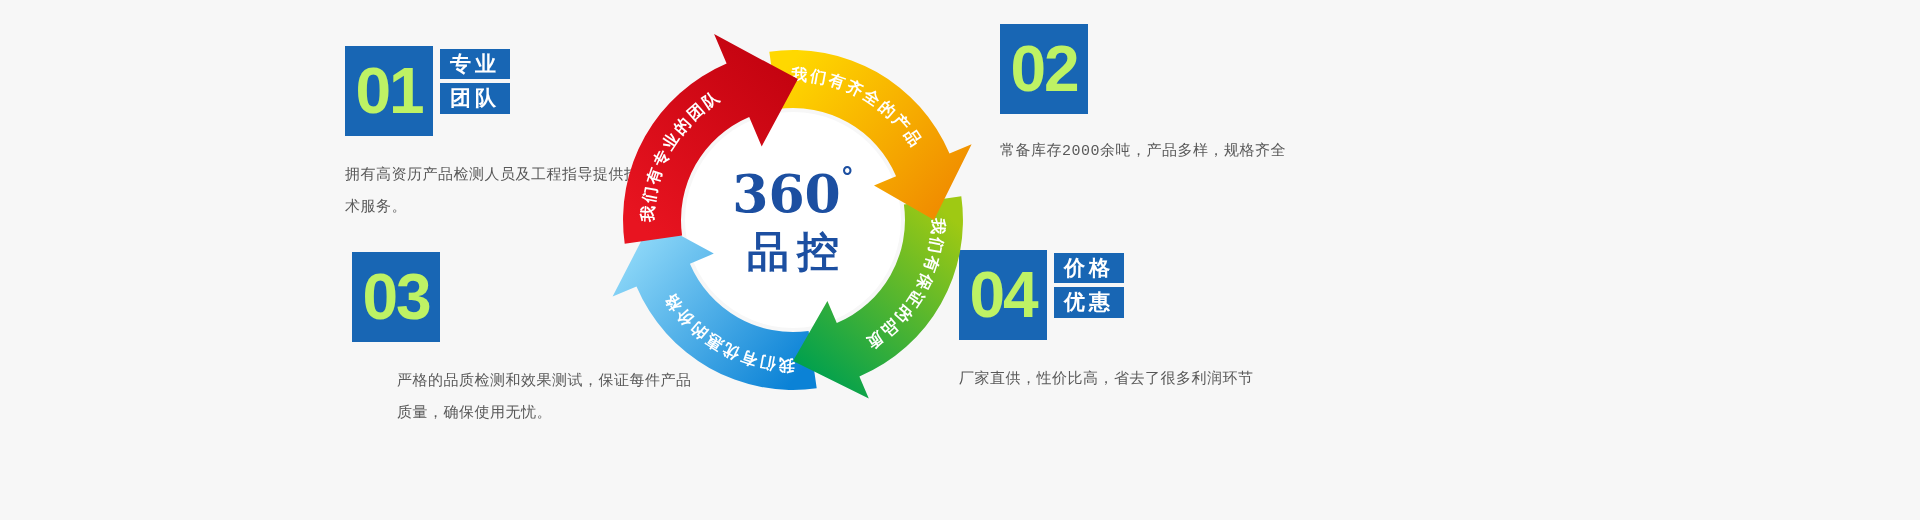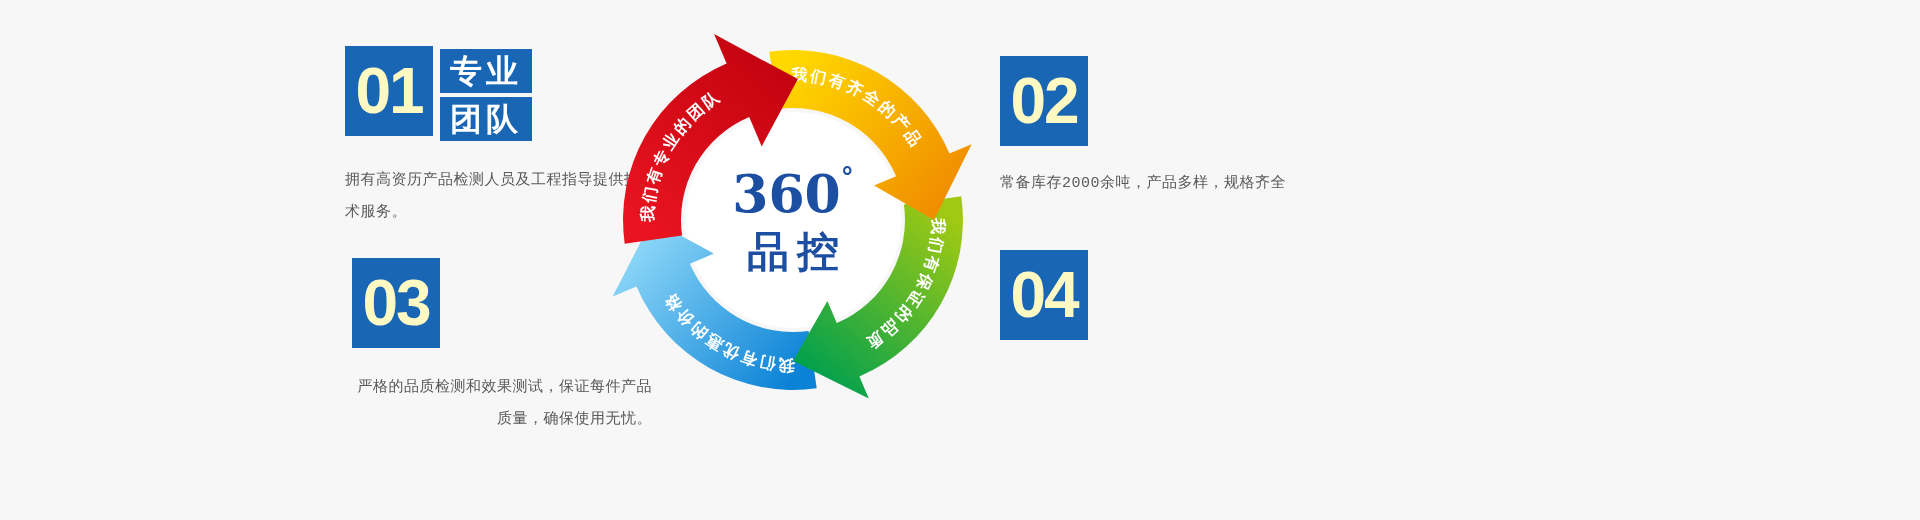--- a/index.html
+++ b/index.html
@@ -7,30 +7,30 @@
   body {
     position: relative;
     overflow: hidden;
     background: #f7f7f7;
     font-family: "Liberation Sans", "DejaVu Sans", sans-serif;
   }
   .feature { position: absolute; }
   .feature-head { display: flex; align-items: flex-start; }
   .num {
     background: var(--accent, #1866b4);
-    color: #fef9c3;
+    color: #bef264;
     width: 88px; height: 90px;
     display: flex; align-items: center; justify-content: center;
     font-size: 64px; font-weight: 800; letter-spacing: -2px;
   }
   .labels { display: flex; flex-direction: column; gap: 4px; margin-left: 7px; margin-top: 3px; }
   .labels span {
     background: var(--accent, #1866b4);
     color: #fff;
-    font-size: 32px; font-weight: 700; letter-spacing: 4px;
+    font-size: 21px; font-weight: 700; letter-spacing: 4px;
     padding: 2px 10px; line-height: 1.25;
     display: inline-block;
   }
   .desc {
     margin-top: 22px;
     font-size: 15px;
     color: var(--desc, #595959);
     line-height: 2.1;
     letter-spacing: 0.5px;
   }
@@ -56,38 +56,43 @@
   <div class="feature-head">
     <div class="num">01</div>
     <div class="labels">
       <span>专业</span>
       <span>团队</span>
     </div>
   </div>
   <p class="desc" style="width:300px;">拥有高资历产品检测人员及工程指导提供技术服务。</p>
 </div>
 
-<div class="feature" style="left:1000px; top:56px;">
+<div class="feature" style="left:1000px; top:24px;">
   <div class="feature-head">
     <div class="num">02</div>
   </div>
   <p class="desc" style="width:340px;font-family:Liberation Mono, monospace;">常备库存2000余吨，产品多样，规格齐全</p>
 </div>
 
-<div class="feature" style="left:352px; top:258px;text-align:right;">
+<div class="feature" style="left:352px; top:252px;">
   <div class="feature-head">
     <div class="num">03</div>
   </div>
-  <p class="desc" style="width:300px;">严格的品质检测和效果测试，保证每件产品质量，确保使用无忧。</p>
+  <p class="desc" style="width:300px;margin-left:45px;">严格的品质检测和效果测试，保证每件产品质量，确保使用无忧。</p>
 </div>
 
-<div class="feature" style="left:1000px; top:250px;">
+<div class="feature" style="left:959px; top:250px;">
   <div class="feature-head">
     <div class="num">04</div>
+    <div class="labels">
+      <span>价格</span>
+      <span>优惠</span>
+    </div>
   </div>
+  <p class="desc" style="width:340px;">厂家直供，性价比高，省去了很多利润环节</p>
 </div>
 
 <div id="diagram">
   <svg viewBox="0 0 480 480" xmlns="http://www.w3.org/2000/svg">
       <defs>
         <linearGradient id="grad3" gradientUnits="userSpaceOnUse" x1="259.4842341344092" y1="378.63752962381983" x2="100" y2="240.00000000000003">
           <stop offset="0%" stop-color="#0b82d6"></stop>
           <stop offset="100%" stop-color="#8ed8f8"></stop>
         </linearGradient>
         <path id="tarc3" d="M252.2 379.5 A140 140 0 0 1 114.2 301.4" fill="none"></path>

